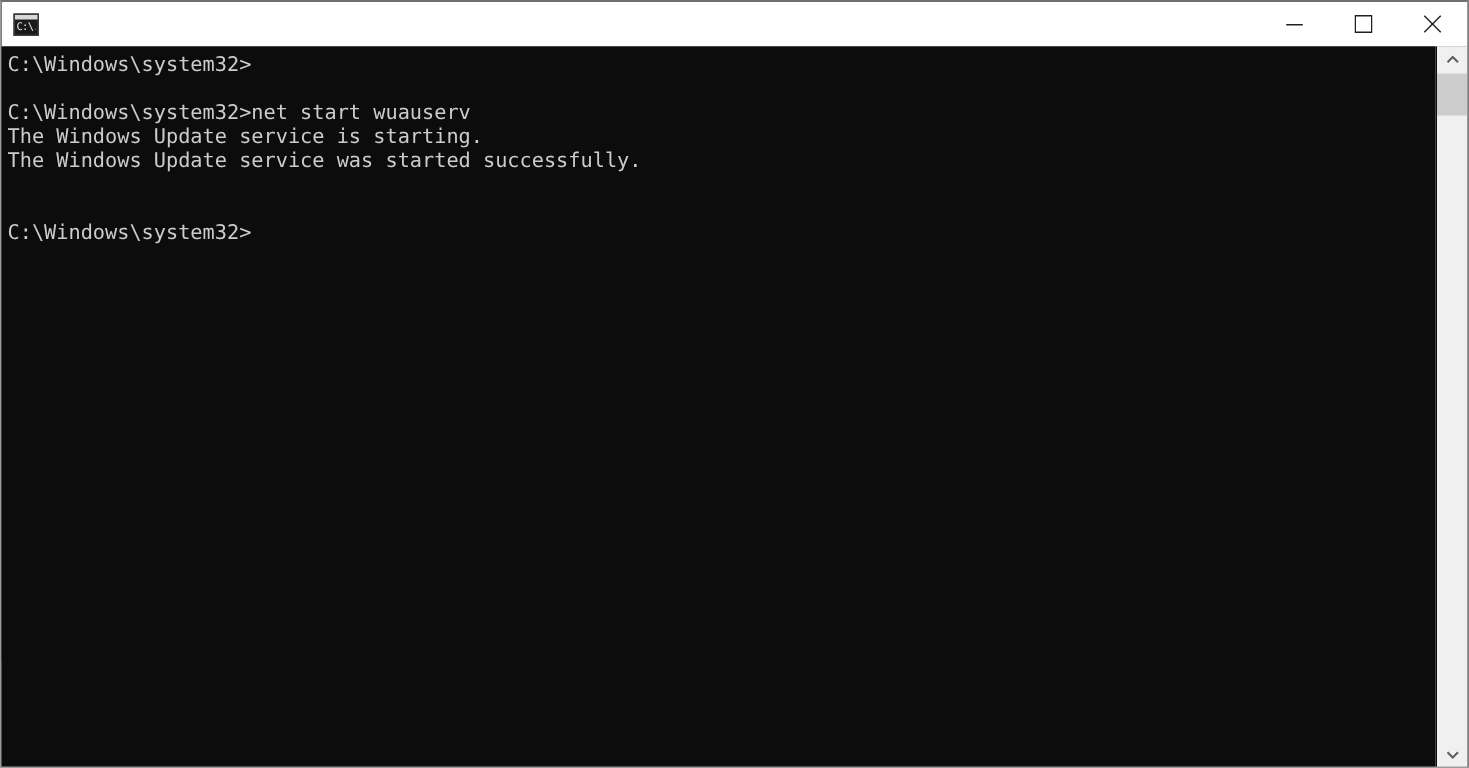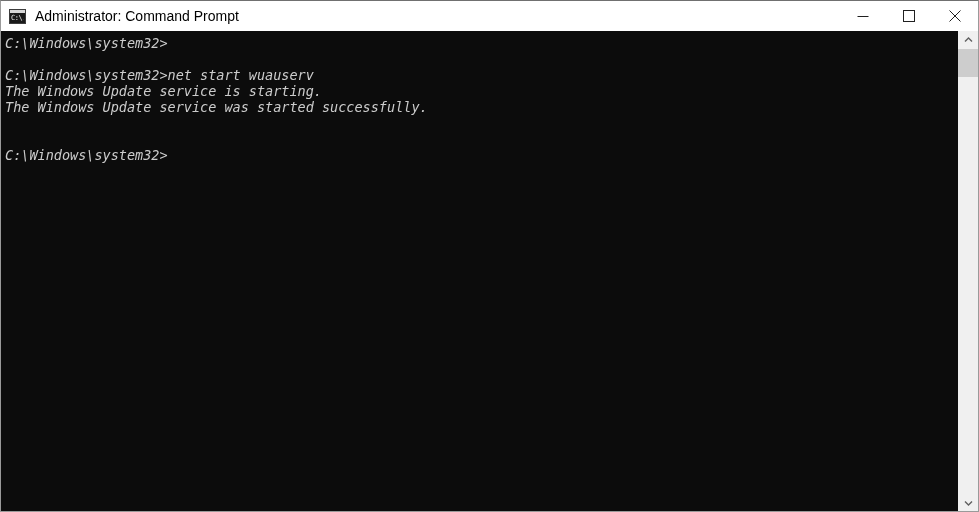--- a/index.html
+++ b/index.html
@@ -117,21 +117,20 @@
   
   .console {
     position: absolute;
     left: 0;
     top: 30px;
     width: 956px;
     height: 410px;
     background: #0c0c0c;
     overflow: hidden;
     box-sizing: border-box;
-    font-style: italic;
   }
   .console-text {
     position: absolute;
     left: 4px;
     top: 4px;
     right: 0;
     margin: 0;
     padding: 0;
     color: #cccccc;
     font-family: "DejaVu Sans Mono", monospace;
@@ -191,21 +190,20 @@
 <body>
 
 <div class="window">
 
   <div class="titlebar">
     <div class="title-left">
       <div class="app-icon">
         <div class="icon-bar"></div>
         <div class="icon-text">C:\.</div>
       </div>
-      <div class="title-text">Administrator: Command Prompt</div>
     </div>
 
     <div class="win-controls">
       <div class="win-btn">
         <svg width="12" height="12" viewBox="0 0 12 12">
           <line class="glyph-stroke" x1="0.5" y1="6.5" x2="11.5" y2="6.5"></line>
         </svg>
       </div>
       <div class="win-btn">
         <svg width="12" height="12" viewBox="0 0 12 12">

